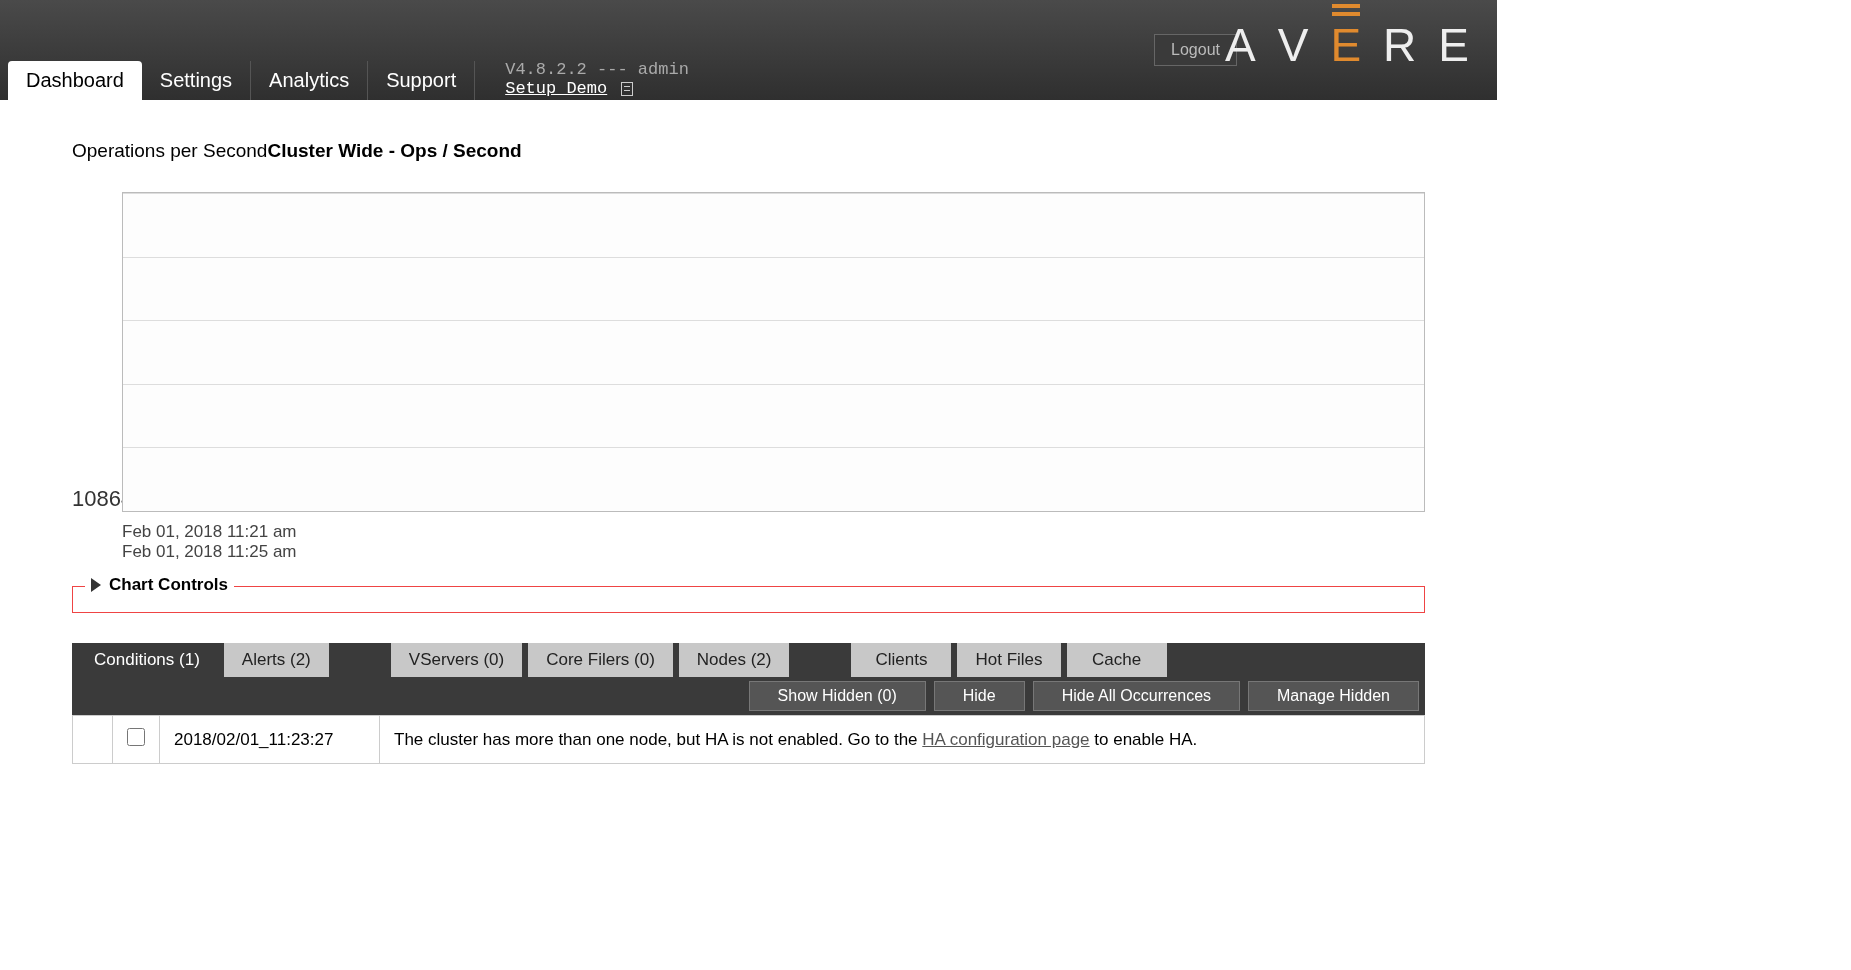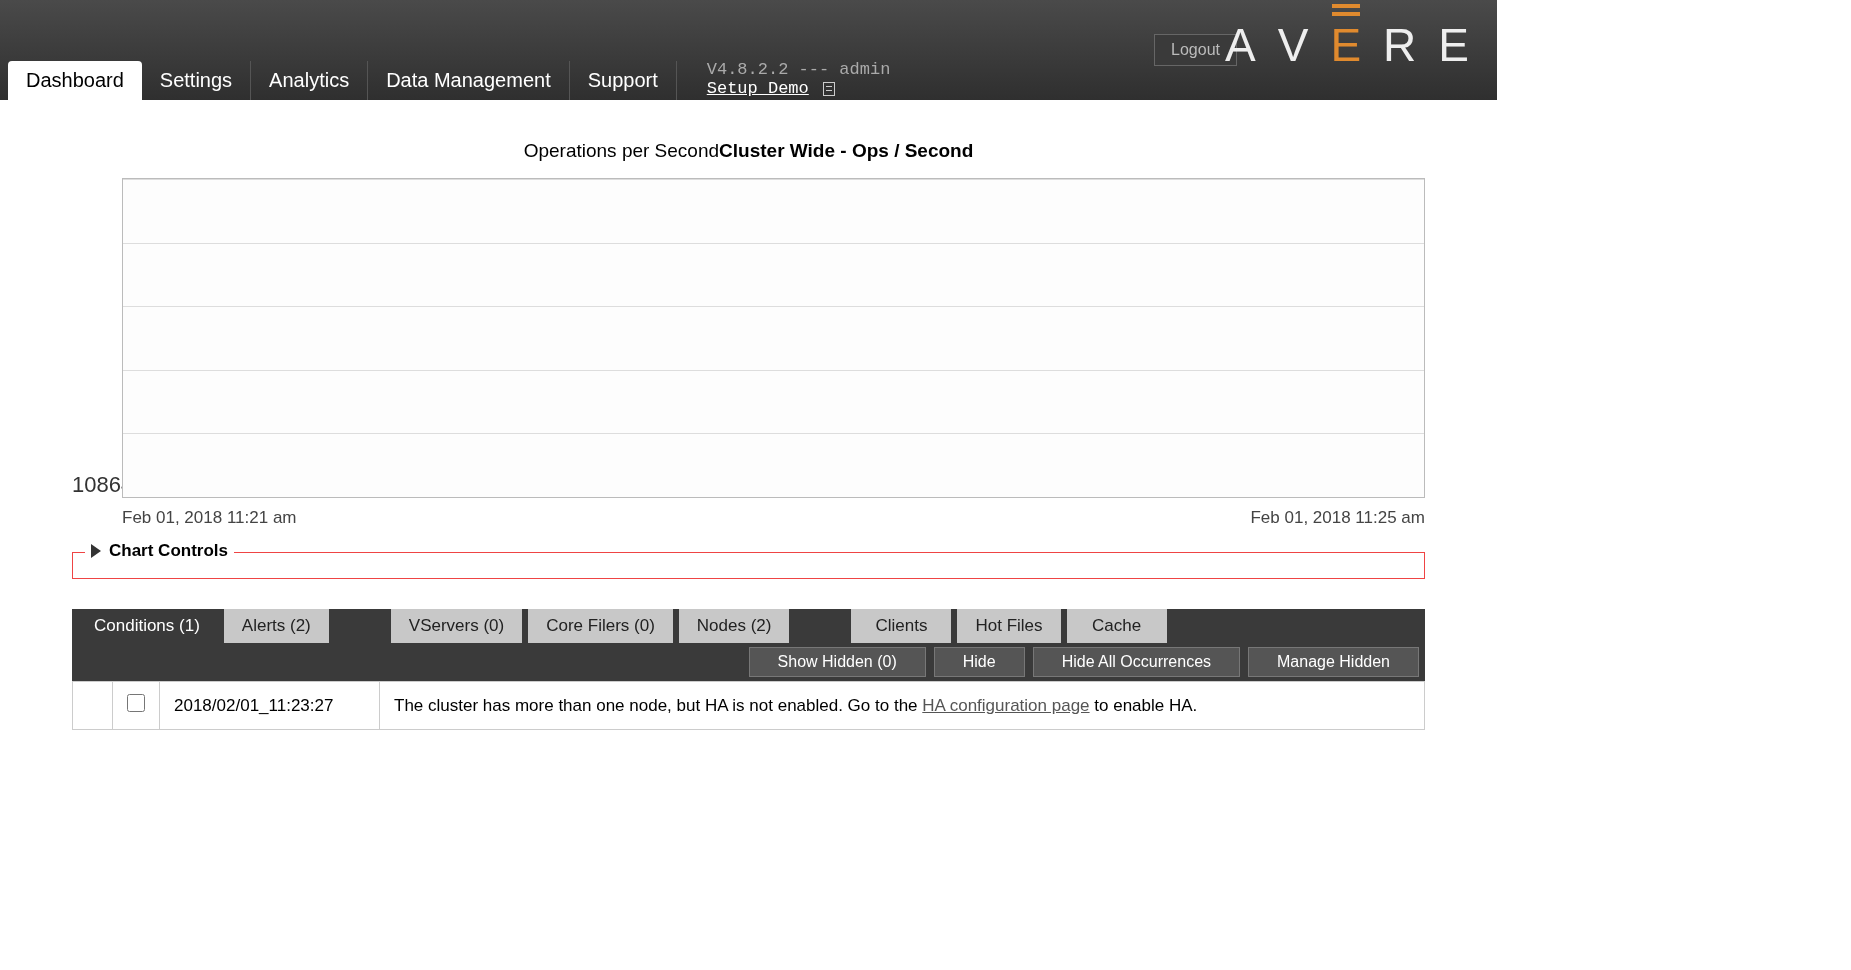--- a/index.html
+++ b/index.html
@@ -118,22 +118,22 @@
 }
 .doc-icon::before { top: 3px; }
 .doc-icon::after { top: 7px; }
 
 
 .content {
   padding: 40px 72px 40px 72px;
 }
 .chart-header {
   display: flex;
-  justify-content: center;
-  margin-bottom: 16px;
+  justify-content: flex-start;
+  margin-bottom: 30px;
 }
 .chart-title-left { font-size: 19px; }
 .chart-title-right { font-size: 19px; font-weight: bold; }
 
 .chart-area {
   display: flex;
 }
 .y-axis {
   width: 50px;
   display: flex;
@@ -156,20 +156,21 @@
   left: 0; right: 0;
   border-top: 1px solid #ddd;
 }
 .x-axis {
   display: flex;
   justify-content: space-between;
   margin-left: 50px;
   margin-top: 10px;
   font-size: 17px;
   color: #444;
+  flex-direction: column;
 }
 
 
 .chart-controls {
   margin-top: 24px;
   border: 1px solid #ef4444;
   padding: 4px 0 4px 0;
   position: relative;
 }
 .chart-controls-label {
@@ -266,21 +267,20 @@
       <span class="e-letter">E</span>
     </span>
     <span>R</span>
     <span>E</span>
   </div>
 
   <div class="nav-row">
     <div class="nav-tab active">Dashboard</div>
     <div class="nav-tab">Settings</div>
     <div class="nav-tab">Analytics</div>
-    <div class="nav-tab">Data Management</div>
     <div class="nav-tab">Support</div>
 
     <div class="version-area">
       <div>V4.8.2.2 --- admin</div>
       <div>
         <span class="setup-line">Setup Demo</span>
         <span class="doc-icon"></span>
       </div>
     </div>
   </div>

